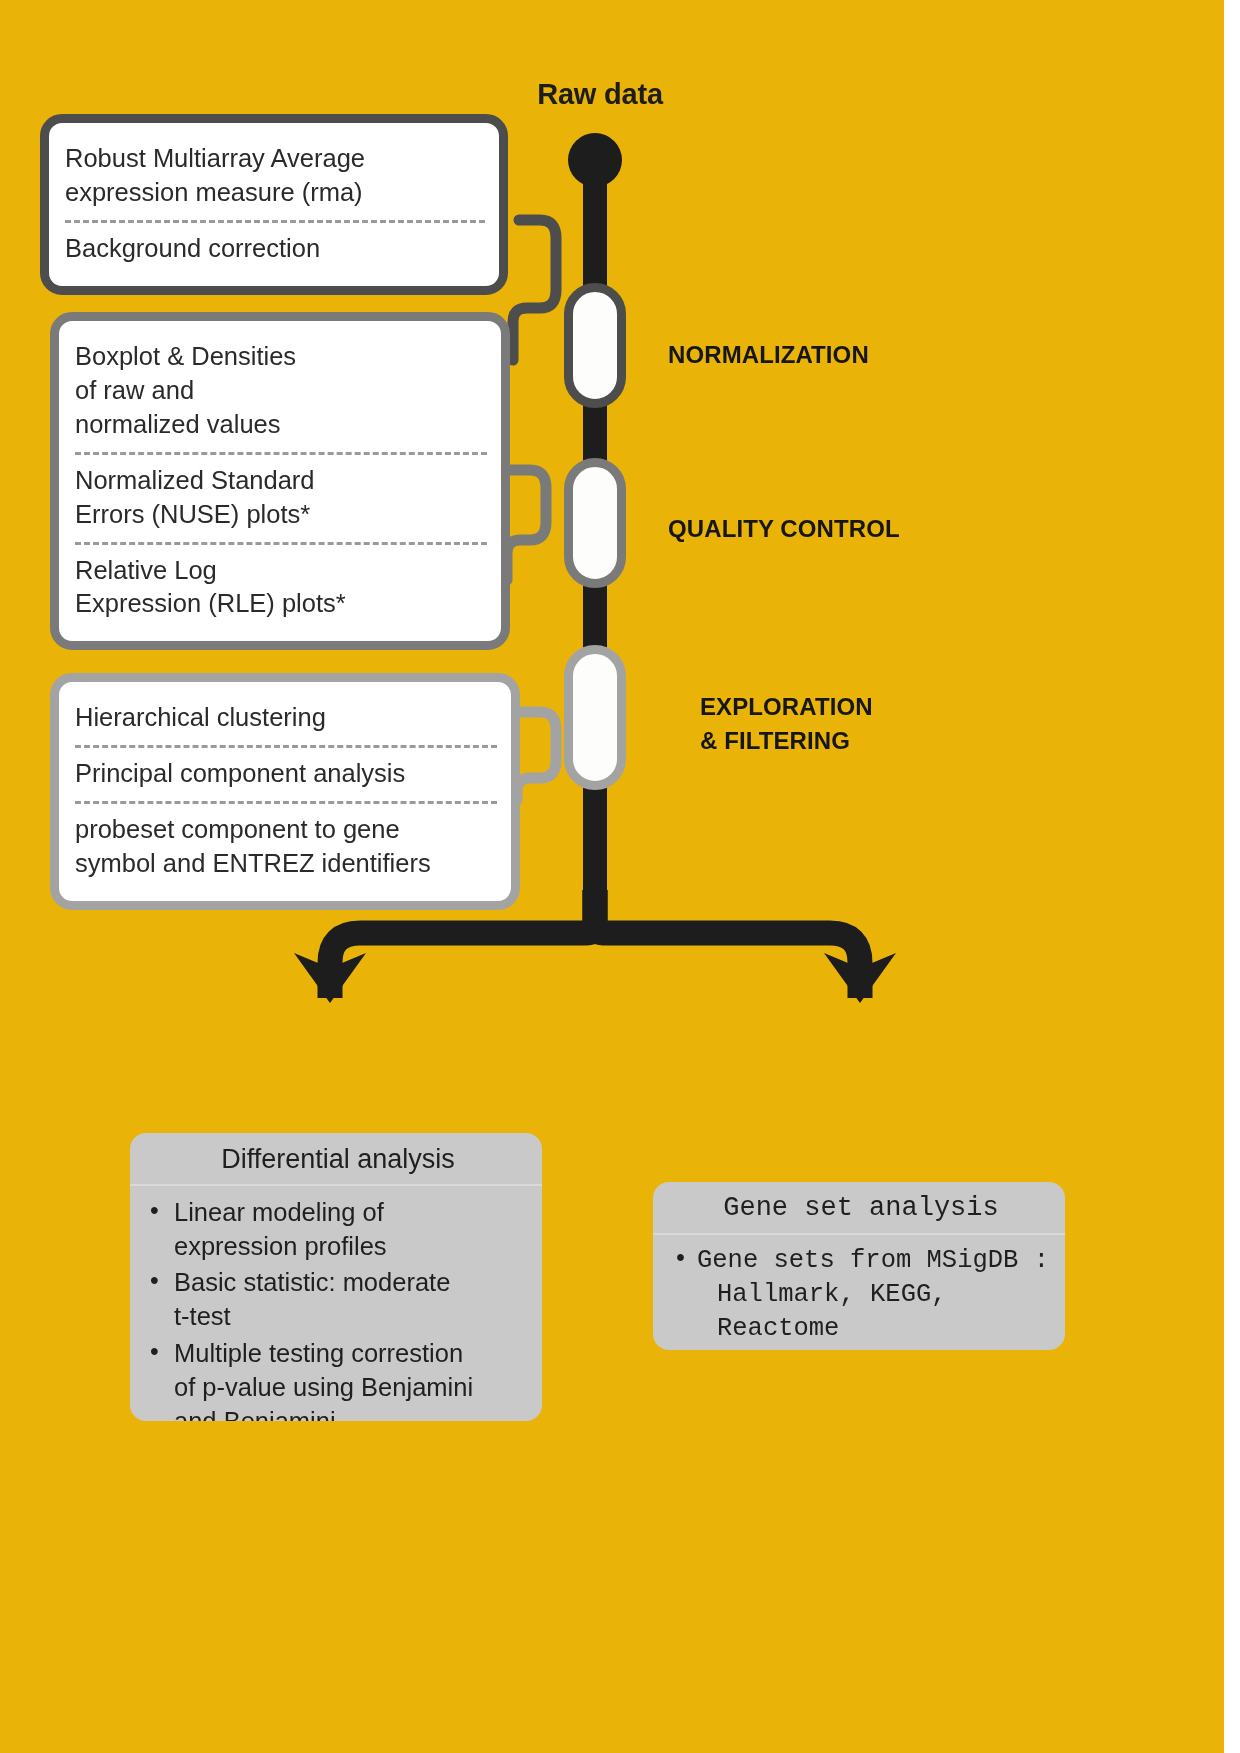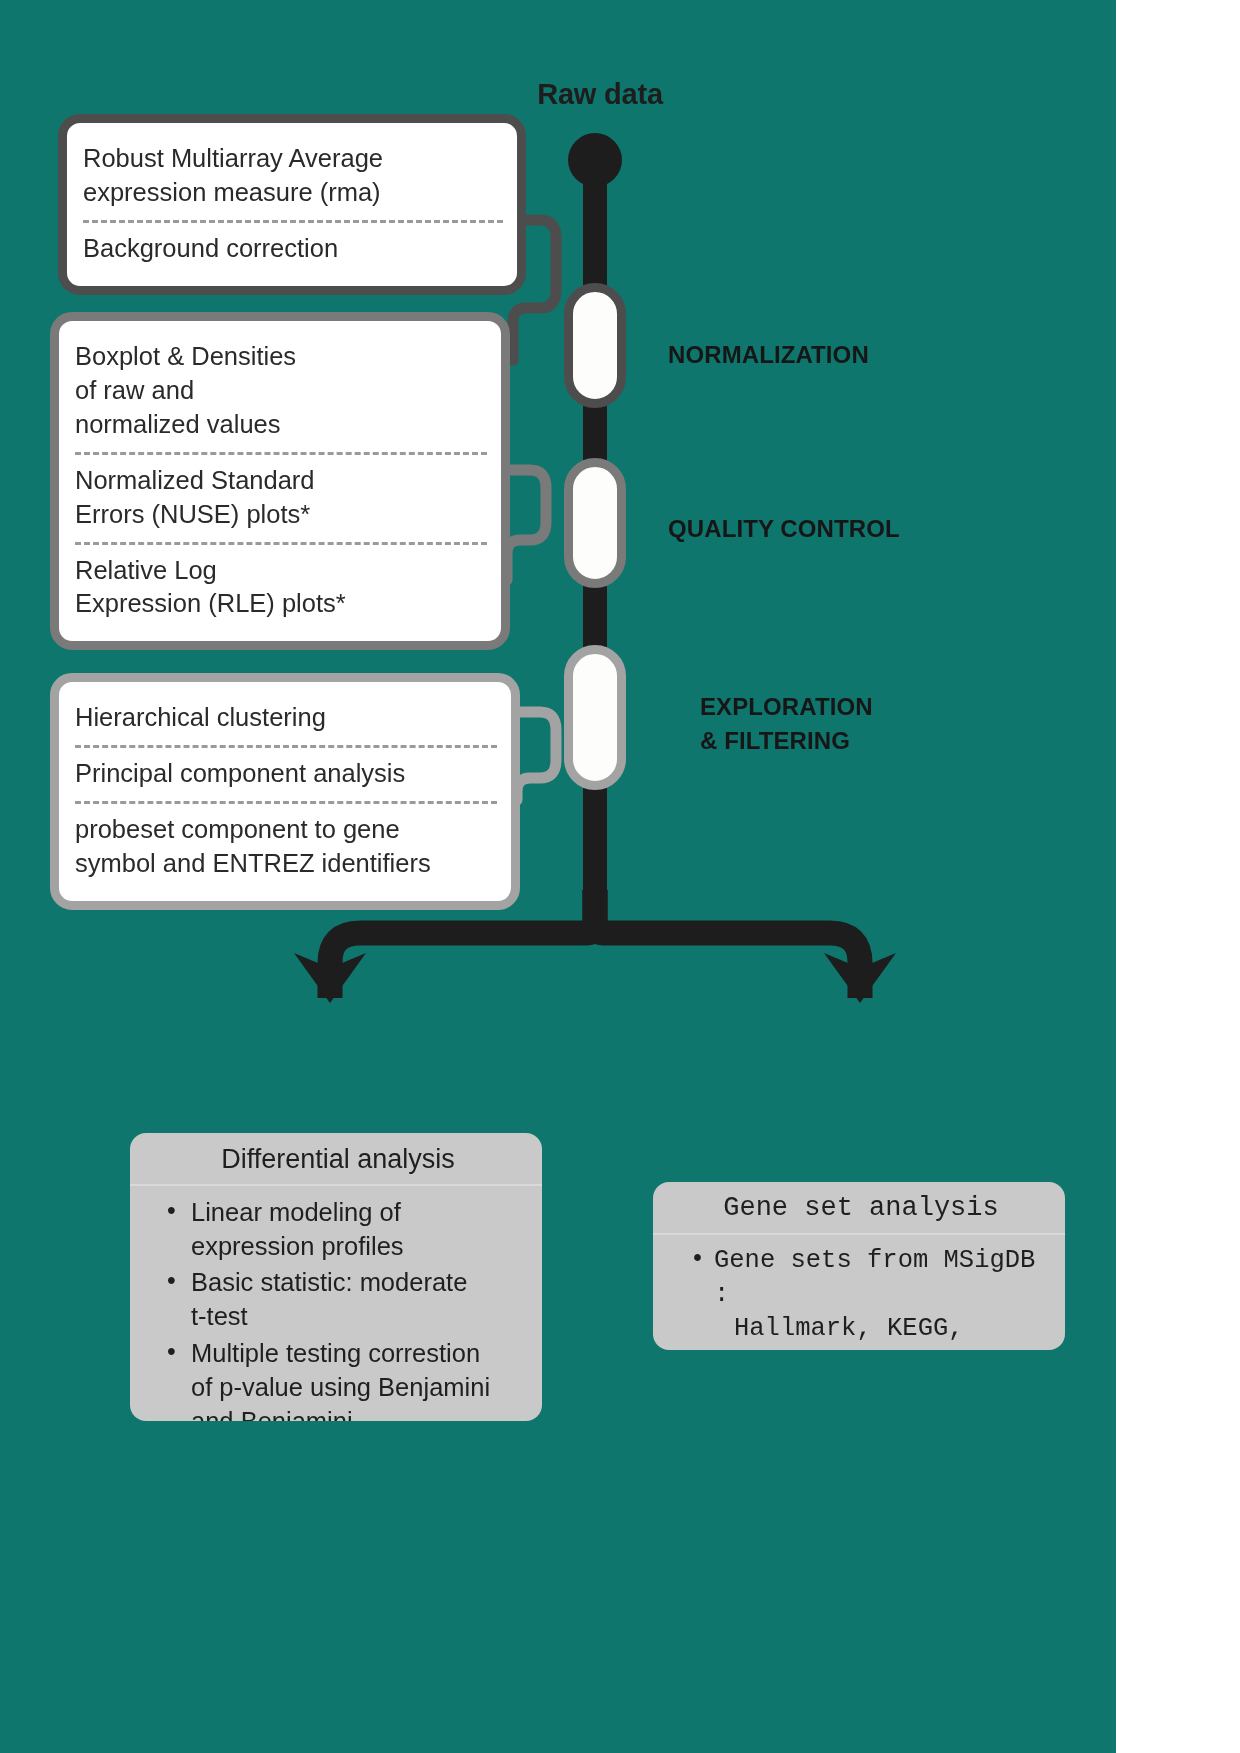--- a/index.html
+++ b/index.html
@@ -7,23 +7,23 @@
   html, body {
     width: 1240px;
     height: 1753px;
     background: #ffffff;
     font-family: "Liberation Sans", sans-serif;
     overflow: hidden;
   }
 
   #stage {
     position: relative;
-    width: 1116px;
+    width: 1224px;
     height: 1753px;
-    background: #0f766e;
+    background: #eab308;
   }
 
   
   #backbone {
     position: absolute;
     left: 0; top: 0;
     width: 1240px; height: 1753px;
     pointer-events: none;
   }
 
@@ -91,21 +91,21 @@
   .panel-title {
     text-align: center;
     font-size: 27px;
     color: #1f1f1f;
     padding: 10px 6px 9px 10px;
     border-bottom: 2px solid #d9d9d9;
     line-height: 1.2;
   }
   .panel-list {
     list-style: none;
-    padding: 9px 12px 16px 35px;
+    padding: 9px 12px 16px 18px;
   }
   .panel-list li {
     position: relative;
     font-size: 25.5px;
     line-height: 1.335;
     color: #1f1f1f;
     padding-left: 26px;
     margin-bottom: 2px;
   }
   .panel-list li::before {
@@ -161,21 +161,21 @@
 
   <div class="stage-label" style="left:652px; top:338px;">NORMALIZATION</div>
 
   <div class="stage-label" style="left:652px; top:512px;">QUALITY CONTROL</div>
 
   <div class="stage-label" style="left:684px; top:690px;">
     <div>EXPLORATION</div>
     <div>&amp; FILTERING</div>
   </div>
 
-  <div class="card" style="left:58px; top:114px; width:468px; border-width:9px; border-color:#4d4d4d;">
+  <div class="card" style="left:40px; top:114px; width:468px; border-width:9px; border-color:#4d4d4d;">
     <div class="card-inner">
       <div class="card-row">
         <div>Robust Multiarray Average</div>
         <div>expression measure (rma)</div>
       </div>
       <div class="card-row">
         <div>Background correction</div>
       </div>
     </div>
   </div>

